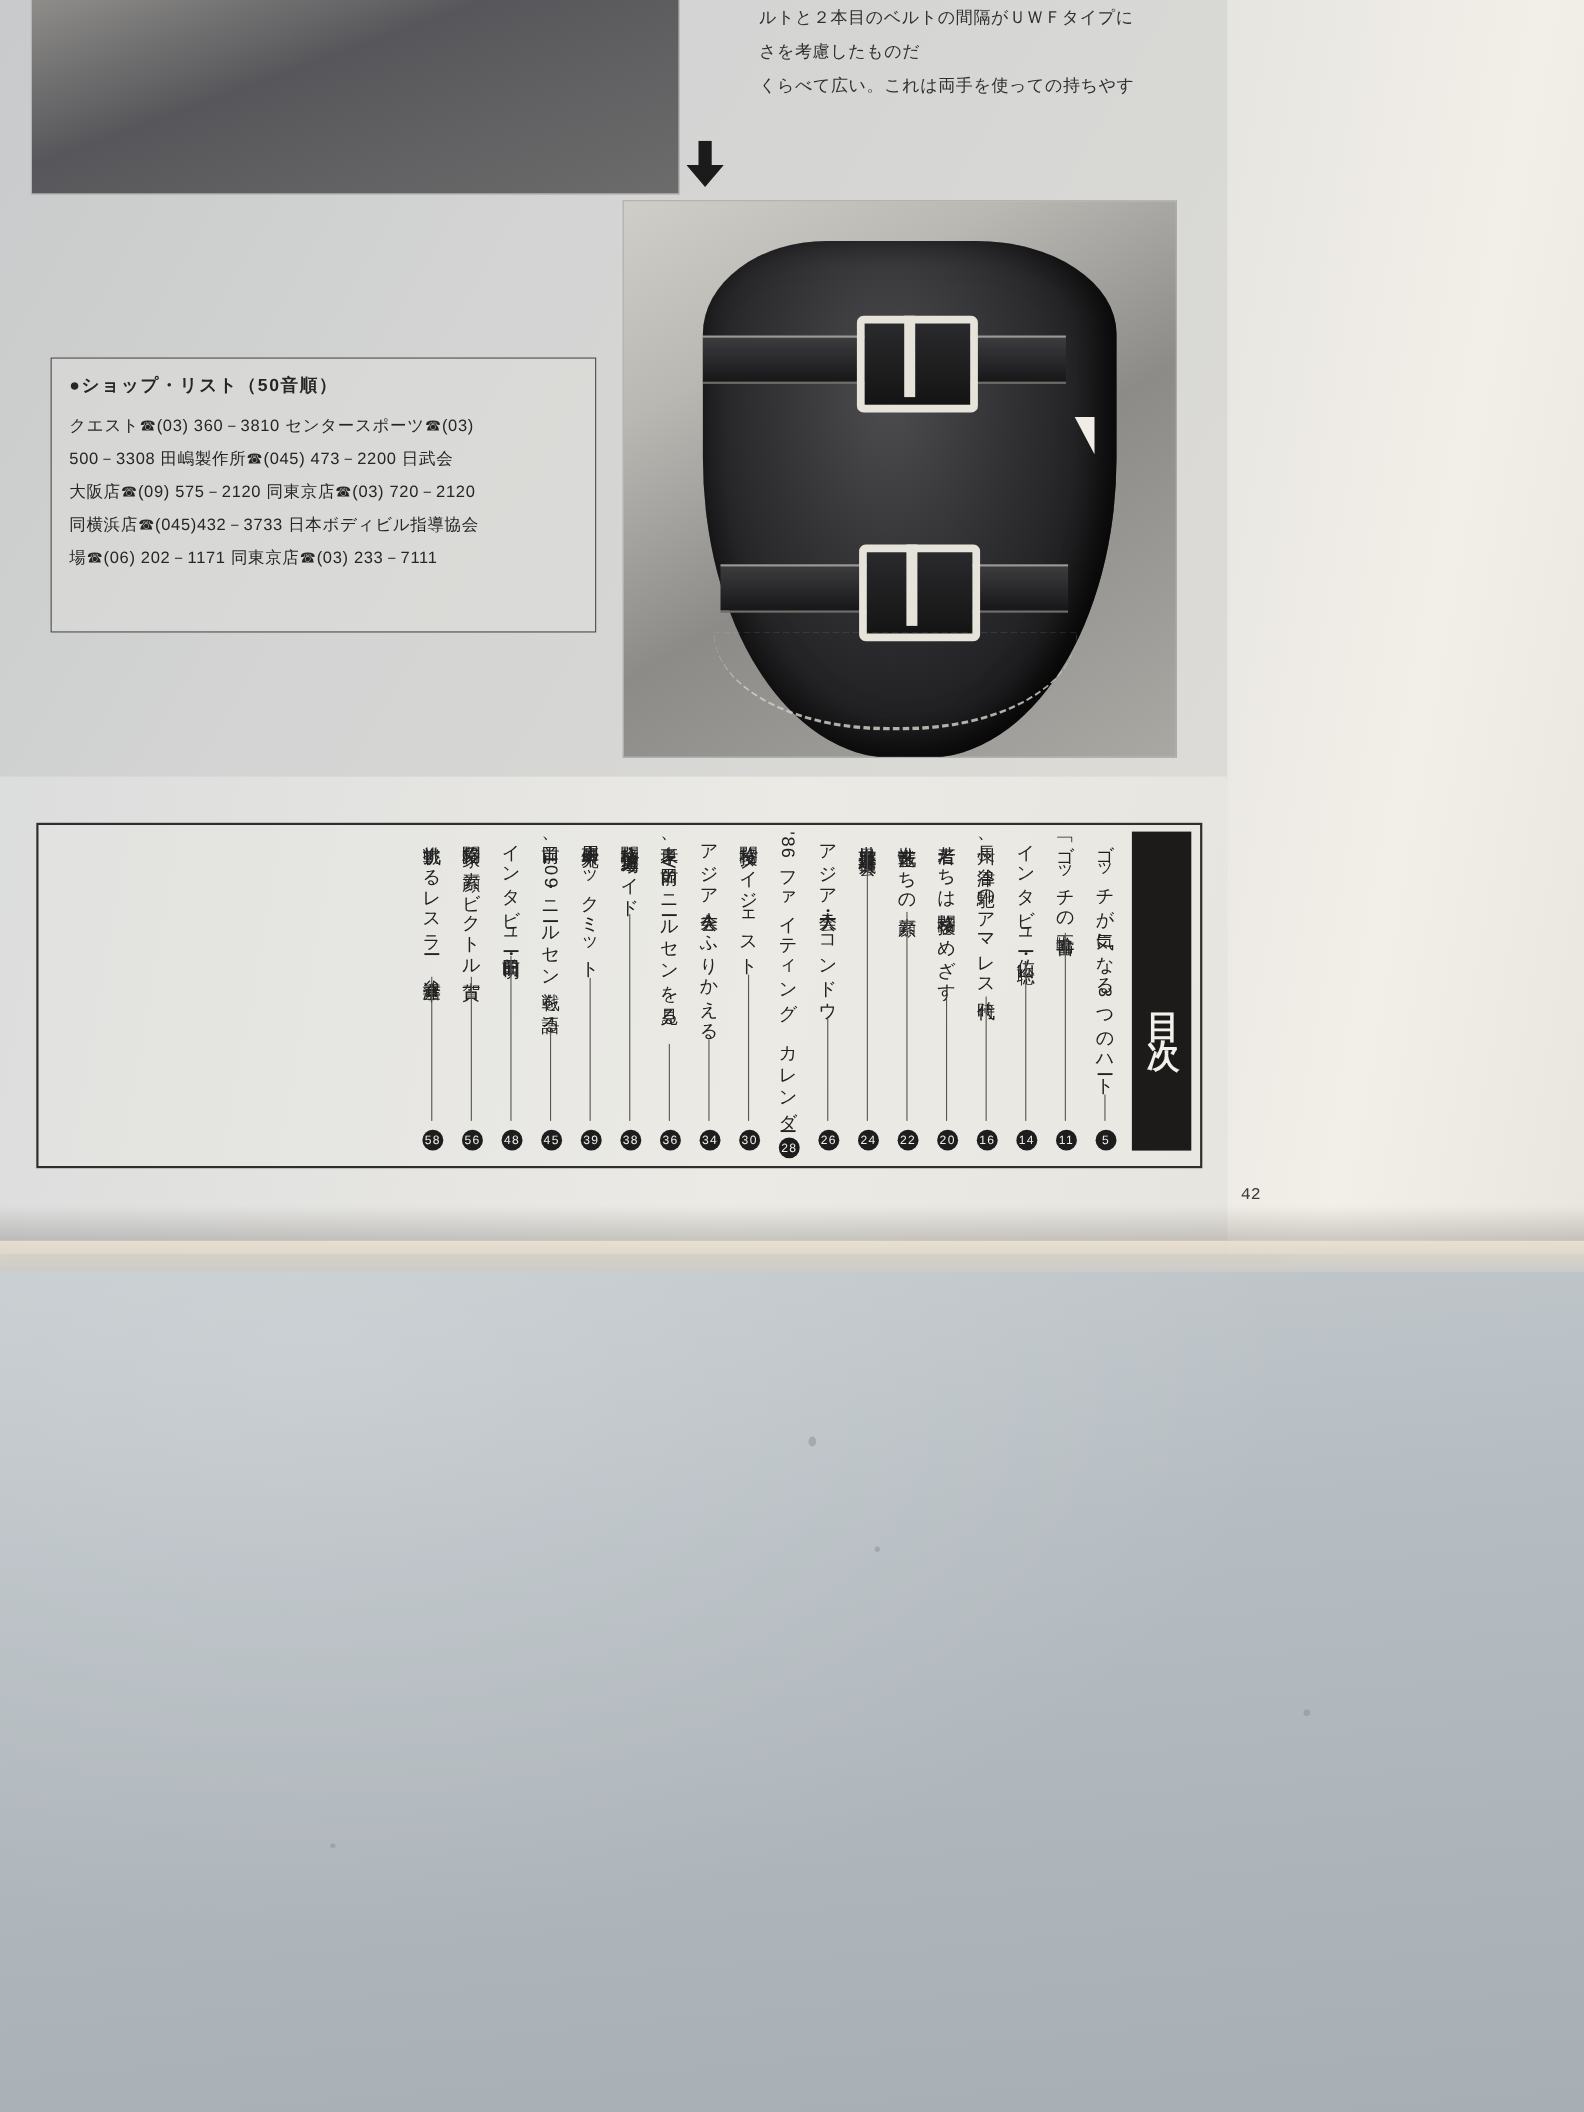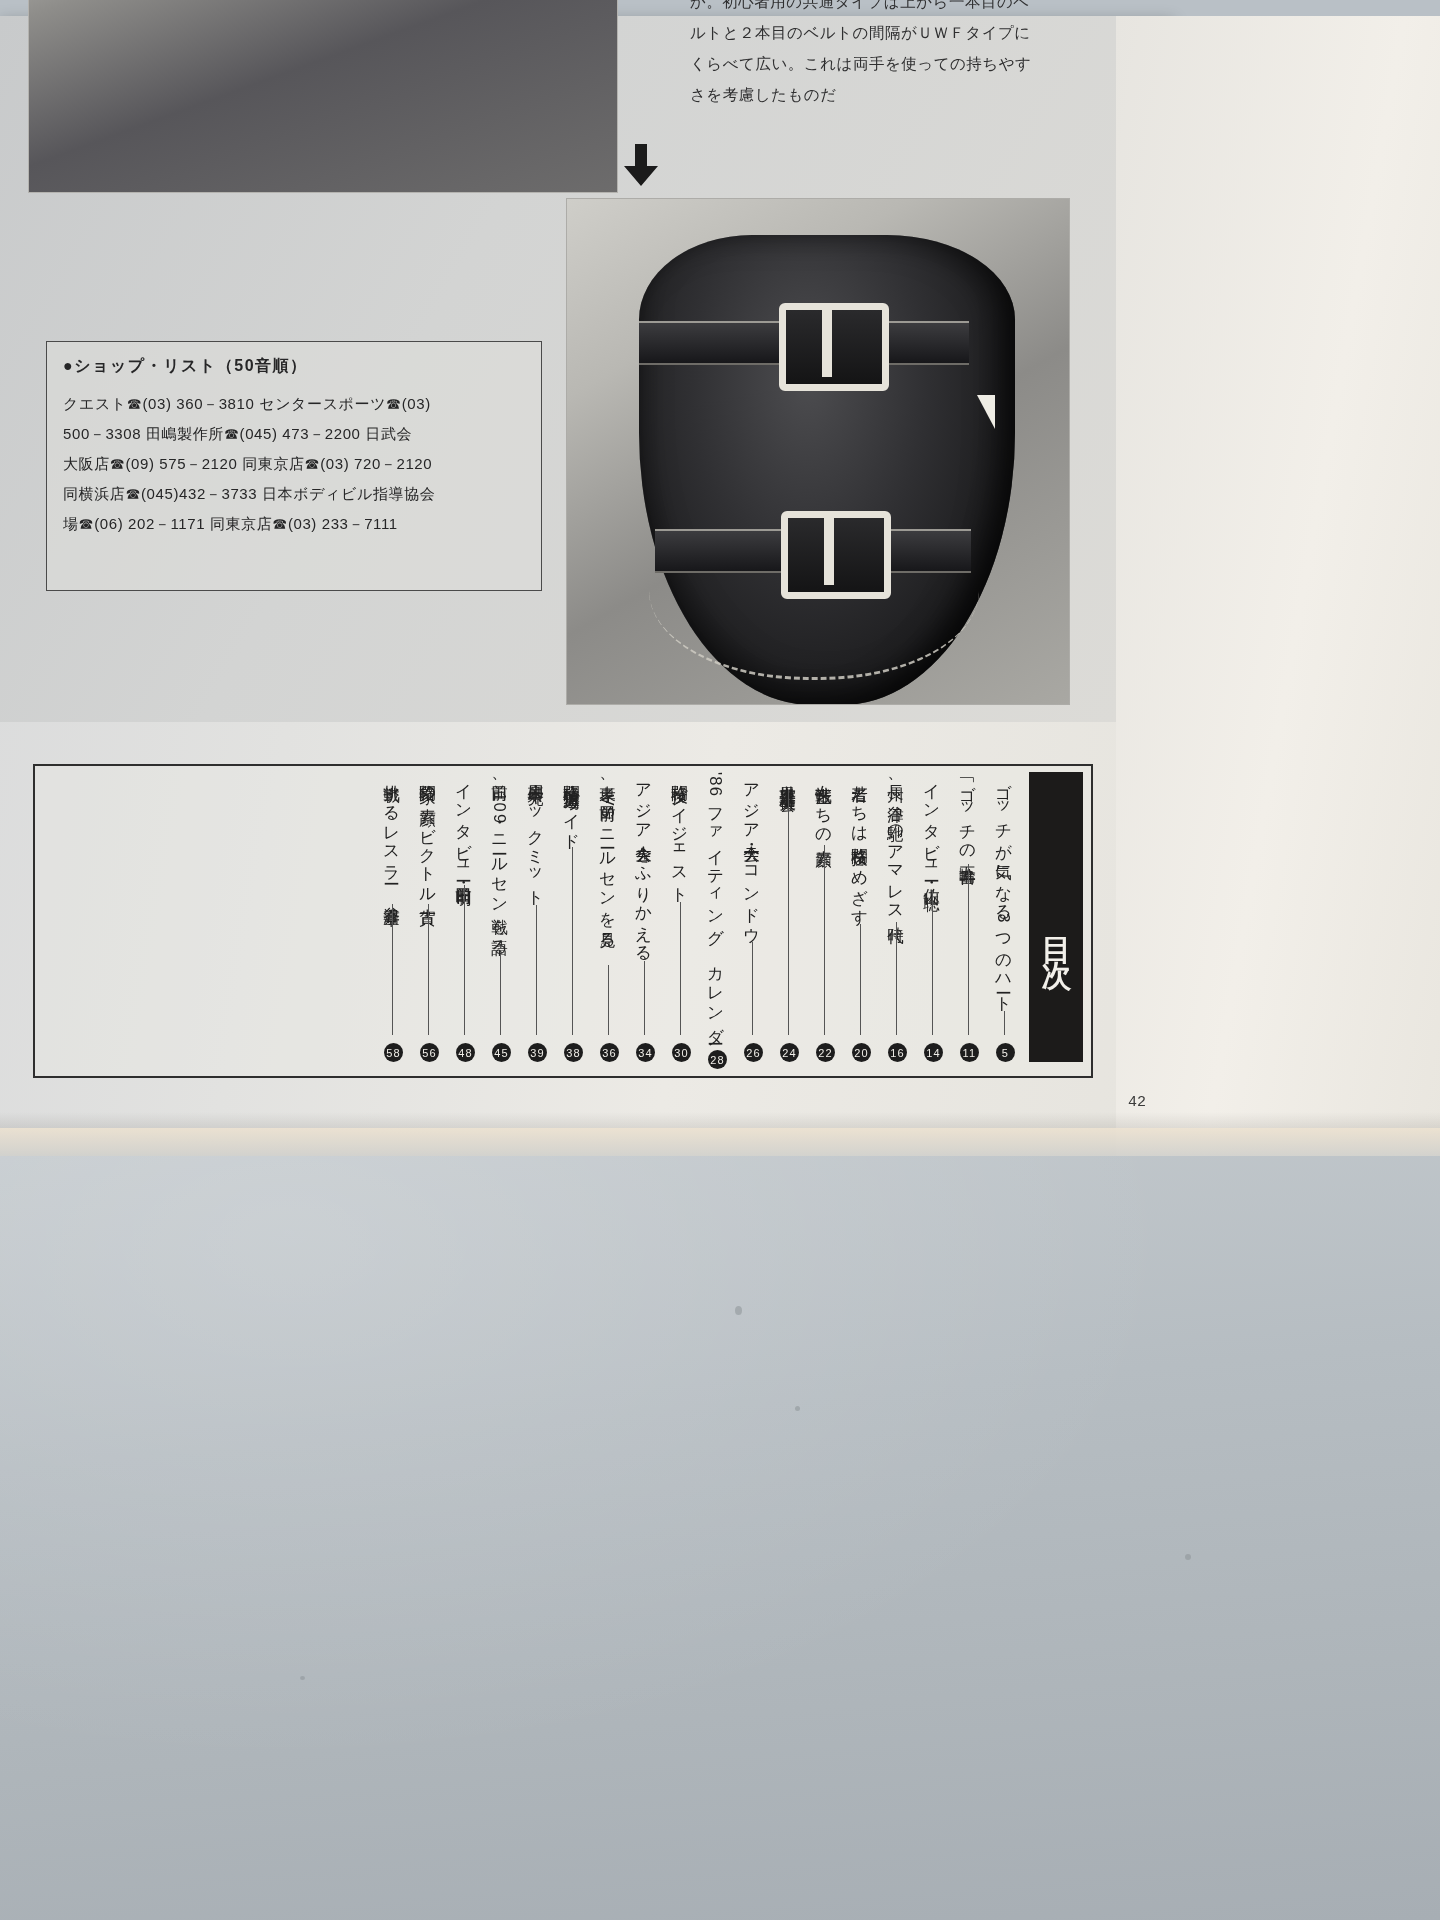--- a/index.html
+++ b/index.html
@@ -4,21 +4,21 @@
 <style>
   html,body{margin:0;padding:0;}
   body{
     width:1440px;height:1920px;overflow:hidden;
     background:#b9c0c6;
     font-family:"Liberation Sans", sans-serif;
     position:relative;
   }
   
   #page{
-    position:absolute;left:0;top:16px;width:1174px;height:1140px;
+    position:absolute;left:0;top:0;width:1174px;height:1140px;
     background:linear-gradient(100deg,#d9dadb 0%,#e2e2e0 30%,#eceae5 62%,#e6e4de 100%);
     box-shadow:0 4px 14px rgba(0,0,0,.25);
   }
   
   #upperfield{
     position:absolute;left:0;top:0;width:1116px;height:706px;
     background:linear-gradient(120deg,#c8cacb 0%,#d3d4d3 40%,#dcdbd7 100%);
   }
   #page-right-edge{
     position:absolute;left:1116px;top:0;width:324px;height:1140px;
@@ -161,22 +161,22 @@
 
   <div class="photo" id="photo-top-left">
     
     
     
   </div>
 
   <div id="bodycopy">
     <p>か。初心者用の共通タイプは上から一本目のベ</p>
     <p>ルトと２本目のベルトの間隔がＵＷＦタイプに</p>
+    <p>さを考慮したものだ</p>
     <p>くらべて広い。これは両手を使っての持ちやす</p>
-    <p>さを考慮したものだ</p>
   </div>
 
   <svg id="down-arrow" viewBox="0 0 34 42">
     <polygon points="11,0 23,0 23,22 34,22 17,42 0,22 11,22" fill="#1b1b1b"></polygon>
   </svg>
 
   <div id="shop-box">
     <div id="shop-title">●ショップ・リスト（50音順）</div>
     <div class="shop-line">クエスト☎(03) 360－3810    センタースポーツ☎(03)</div>
     <div class="shop-line">500－3308    田嶋製作所☎(045) 473－2200     日武会</div>

